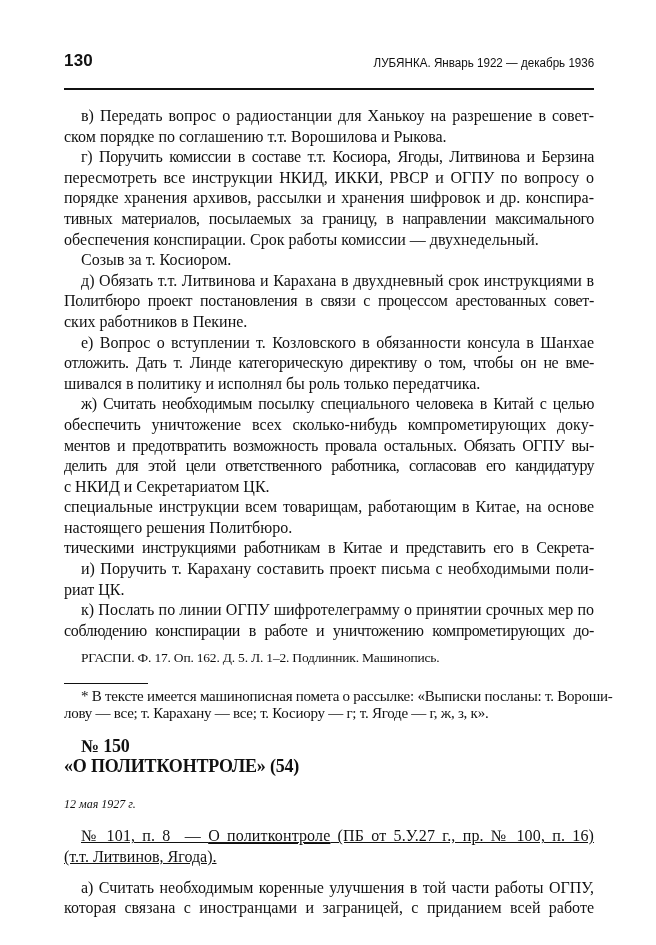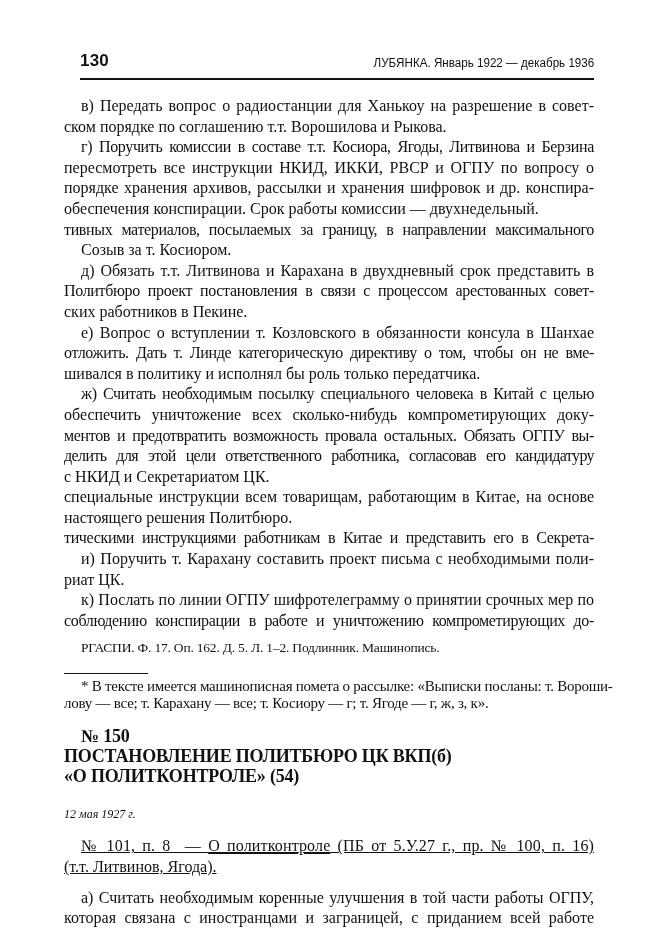--- a/index.html
+++ b/index.html
@@ -21,22 +21,21 @@
       top: 50px;
       width: 530px;
     }
     .running-header {
       display: flex;
       justify-content: space-between;
       align-items: flex-end;
       font-family: "Liberation Sans", "DejaVu Sans", sans-serif;
       height: 20px;
       border-bottom: 2px solid #111;
-      padding-bottom: 8px;
-      margin-left: 16px;
+      padding-bottom: 18px;
     }
     .page-number {
       font-size: 17px;
       font-weight: bold;
       letter-spacing: 0.2px;
       line-height: 18px;
     }
     .running-title {
       font-size: 12.5px;
       line-height: 14px;
@@ -123,29 +122,29 @@
 
     <div class="para">
       <span class="ln first">в) Передать вопрос о радиостанции для Ханькоу на разрешение в совет-</span>
       <span class="ln last">ском порядке по соглашению т.т. Ворошилова и Рыкова.</span>
     </div>
 
     <div class="para">
       <span class="ln first condense">г) Поручить комиссии в составе т.т. Косиора, Ягоды, Литвинова и Берзина</span>
       <span class="ln">пересмотреть все инструкции НКИД, ИККИ, РВСР и ОГПУ по вопросу о</span>
       <span class="ln">порядке хранения архивов, рассылки и хранения шифровок и др. конспира-</span>
+      <span class="ln condense">тивных материалов, посылаемых за границу, в направлении максимального</span>
       <span class="ln last">обеспечения конспирации. Срок работы комиссии — двухнедельный.</span>
-      <span class="ln condense">тивных материалов, посылаемых за границу, в направлении максимального</span>
     </div>
     <div class="para">
       <span class="ln first last">Созыв за т. Косиором.</span>
     </div>
 
     <div class="para">
-      <span class="ln first">д) Обязать т.т. Литвинова и Карахана в двухдневный срок представить в</span>
+      <span class="ln first">д) Обязать т.т. Литвинова и Карахана в двухдневный срок инструкциями в</span>
       <span class="ln condense">Политбюро проект постановления в связи с процессом арестованных совет-</span>
       <span class="ln last">ских работников в Пекине.</span>
     </div>
 
     <div class="para">
       <span class="ln first">е) Вопрос о вступлении т. Козловского в обязанности консула в Шанхае</span>
       <span class="ln condense">отложить. Дать т. Линде категорическую директиву о том, чтобы он не вме-</span>
       <span class="ln last">шивался в политику и исполнял бы роль только передатчика.</span>
     </div>
 
@@ -177,21 +176,20 @@
 
     <div class="footnote-rule"></div>
     <div class="footnote">
       <span class="ln first">* В тексте имеется машинописная помета о рассылке: «Выписки посланы: т. Вороши-</span>
       <span class="ln">лову — все; т. Карахану — все; т. Косиору — г; т. Ягоде — г, ж, з, к».</span>
     </div>
   </div>
 
   <div class="doc-heading">
     <span class="doc-number">№ 150</span>
-    <span class="doc-title-line">ПОСТАНОВЛЕНИЕ ПОЛИТБЮРО ЦК ВКП(б)</span>
     <span class="doc-title-line">«О ПОЛИТКОНТРОЛЕ» (54)</span>
   </div>
 
   <div class="doc-date">12 мая 1927 г.</div>
 
   <div class="protocol">
     <span class="ln first"><span style="white-space:pre">№ 101, п. 8  — </span><span class="underlined">О политконтроле</span><span style="white-space:pre"> (ПБ от 5.У.27 г., пр. № 100, п. 16)</span></span>
     <span class="ln">(т.т. Литвинов, Ягода).</span>
   </div>
 

